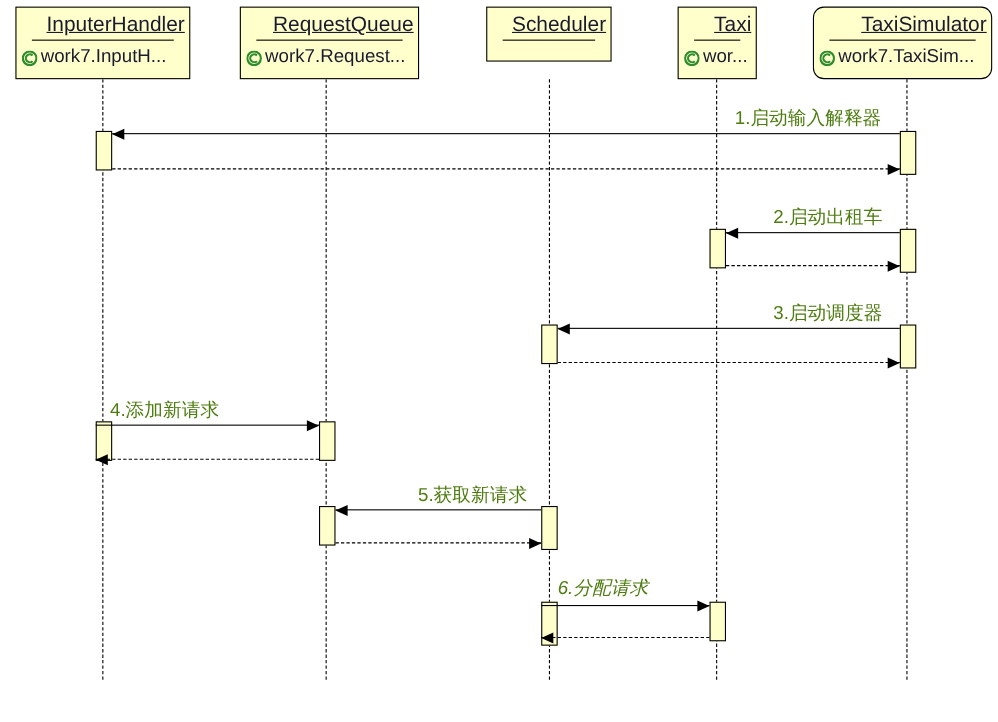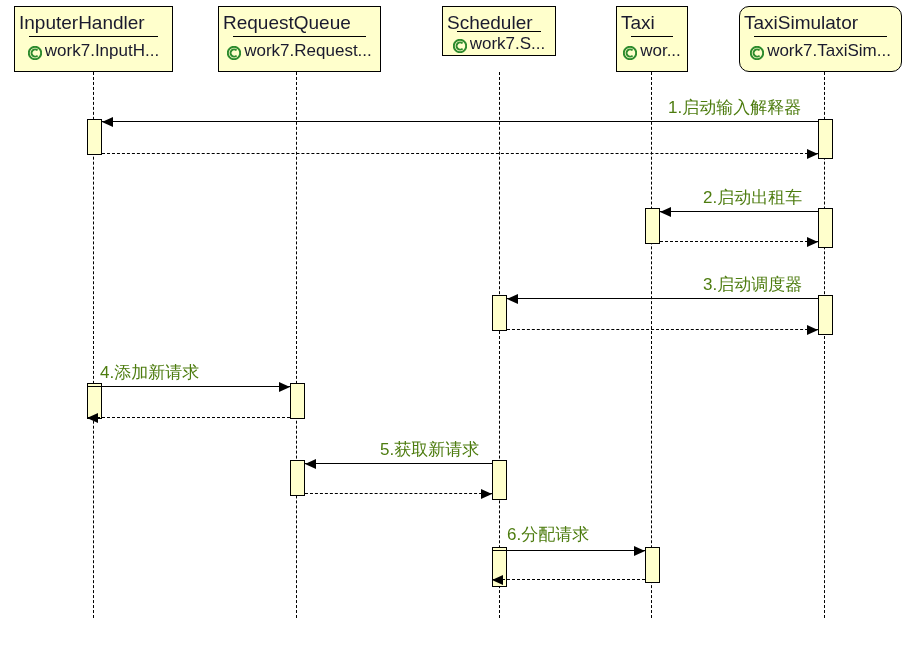--- a/index.html
+++ b/index.html
@@ -23,44 +23,44 @@
     box-sizing: border-box;
     background: #ffffcc;
     border: 1.5px solid #000000;
     display: flex;
     flex-direction: column;
     align-items: stretch;
     justify-content: flex-start;
     padding: 0;
   }
   .lifeline-name {
-    text-align: left;
+    text-align: right;
     font-size: 19px;
     color: #1a1a2e;
     line-height: 1;
     padding: 6px 4px 4px 4px;
     white-space: nowrap;
     overflow: hidden;
     font-family: "Liberation Sans", sans-serif;
+    text-decoration: underline;
   }
   .lifeline-name-underline {
     height: 0;
     border-bottom: 1.5px solid #000000;
     margin: 0 14px;
   }
   .lifeline-type {
     display: flex;
     align-items: center;
     gap: 3px;
     font-size: 17px;
     color: #1a1a2e;
     padding: 4px 5px 4px 5px;
     white-space: nowrap;
     overflow: hidden;
-    justify-content: center;
   }
   .class-icon {
     flex: 0 0 auto;
     width: 14px;
     height: 14px;
     display: inline-block;
     position: relative;
     top: 1px;
   }
   .type-text {
@@ -152,27 +152,20 @@
           <span class="class-icon"><svg viewBox="0 0 14 14" width="14" height="14">
               <circle cx="7" cy="7" r="6.2" fill="none" stroke="#2e8b2e" stroke-width="2"></circle>
               <path d="M9.6 4.4 A3.6 3.6 0 1 0 9.6 9.6" fill="none" stroke="#2e8b2e" stroke-width="1.9"></path>
             </svg></span>
           <span class="type-text">work7.Request...</span>
         </div>
       </div>
       <div class="lifeline-box" style="left: 442px; top: 6px; width: 114px; height: 50px;">
         <div class="lifeline-name">Scheduler</div>
         <div class="lifeline-name-underline"></div>
-        <div class="lifeline-type">
-          <span class="class-icon"><svg viewBox="0 0 14 14" width="14" height="14">
-              <circle cx="7" cy="7" r="6.2" fill="none" stroke="#2e8b2e" stroke-width="2"></circle>
-              <path d="M9.6 4.4 A3.6 3.6 0 1 0 9.6 9.6" fill="none" stroke="#2e8b2e" stroke-width="1.9"></path>
-            </svg></span>
-          <span class="type-text">work7.S...</span>
-        </div>
       </div>
       <div class="lifeline-box" style="left: 616px; top: 6px; width: 72px; height: 66px;">
         <div class="lifeline-name">Taxi</div>
         <div class="lifeline-name-underline"></div>
         <div class="lifeline-type">
           <span class="class-icon"><svg viewBox="0 0 14 14" width="14" height="14">
               <circle cx="7" cy="7" r="6.2" fill="none" stroke="#2e8b2e" stroke-width="2"></circle>
               <path d="M9.6 4.4 A3.6 3.6 0 1 0 9.6 9.6" fill="none" stroke="#2e8b2e" stroke-width="1.9"></path>
             </svg></span>
           <span class="type-text">wor...</span>
@@ -229,16 +222,16 @@
       <div class="msg-label" style="left: 100px; top: 364px;">4.添加新请求</div>
       <div class="msg-line solid" style="left: 305px; top: 463px; width: 187px;"></div>
       <div class="arrowhead left" style="top: 459px; left: 305px;"></div>
       <div class="msg-line dashed" style="left: 305px; top: 493px; width: 187px;"></div>
       <div class="arrowhead right" style="top: 489px; left: 481px;"></div>
       <div class="msg-label" style="left: 380px; top: 441px;">5.获取新请求</div>
       <div class="msg-line solid" style="left: 492px; top: 550px; width: 153px;"></div>
       <div class="arrowhead right" style="top: 546px; left: 634px;"></div>
       <div class="msg-line dashed" style="left: 492px; top: 579px; width: 153px;"></div>
       <div class="arrowhead left" style="top: 575px; left: 492px;"></div>
-      <div class="msg-label" style="left: 507px; top: 526px;">6.分配请求</div>
+      <div class="msg-label" style="left: 507px; top: 526px; font-style: italic;">6.分配请求</div>
     </div>
 
 </div>
 
 </body></html>

